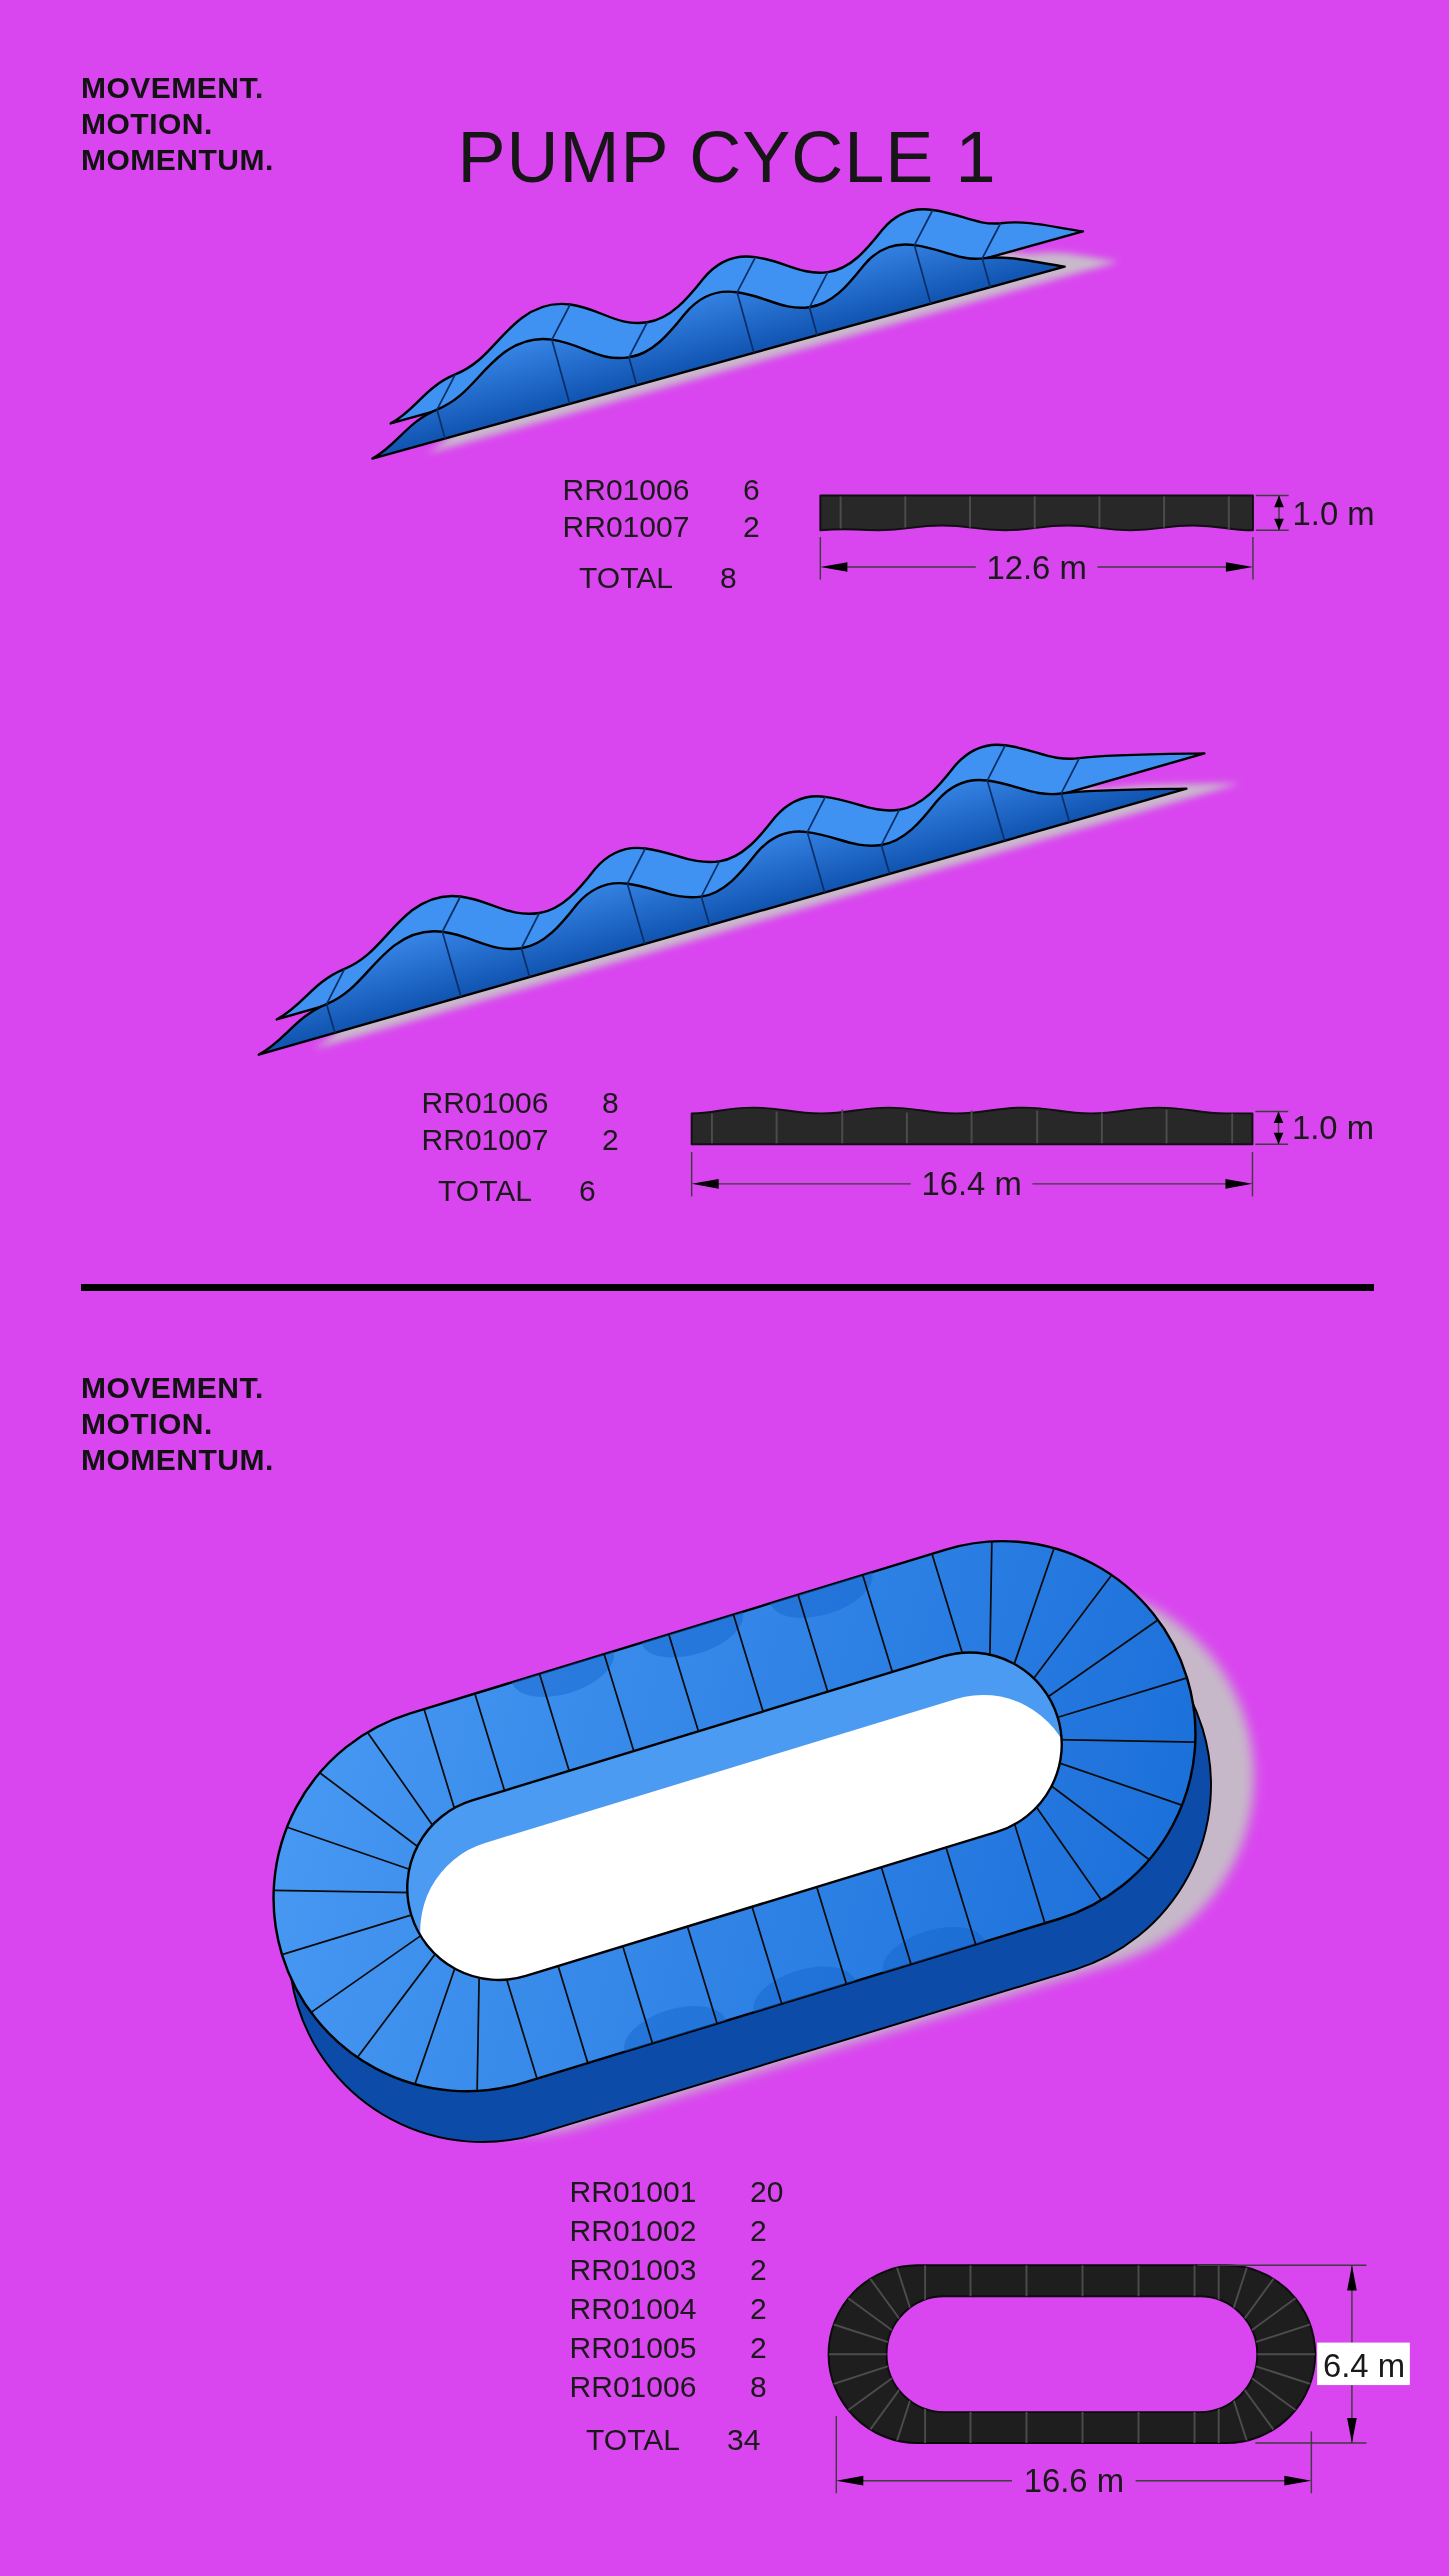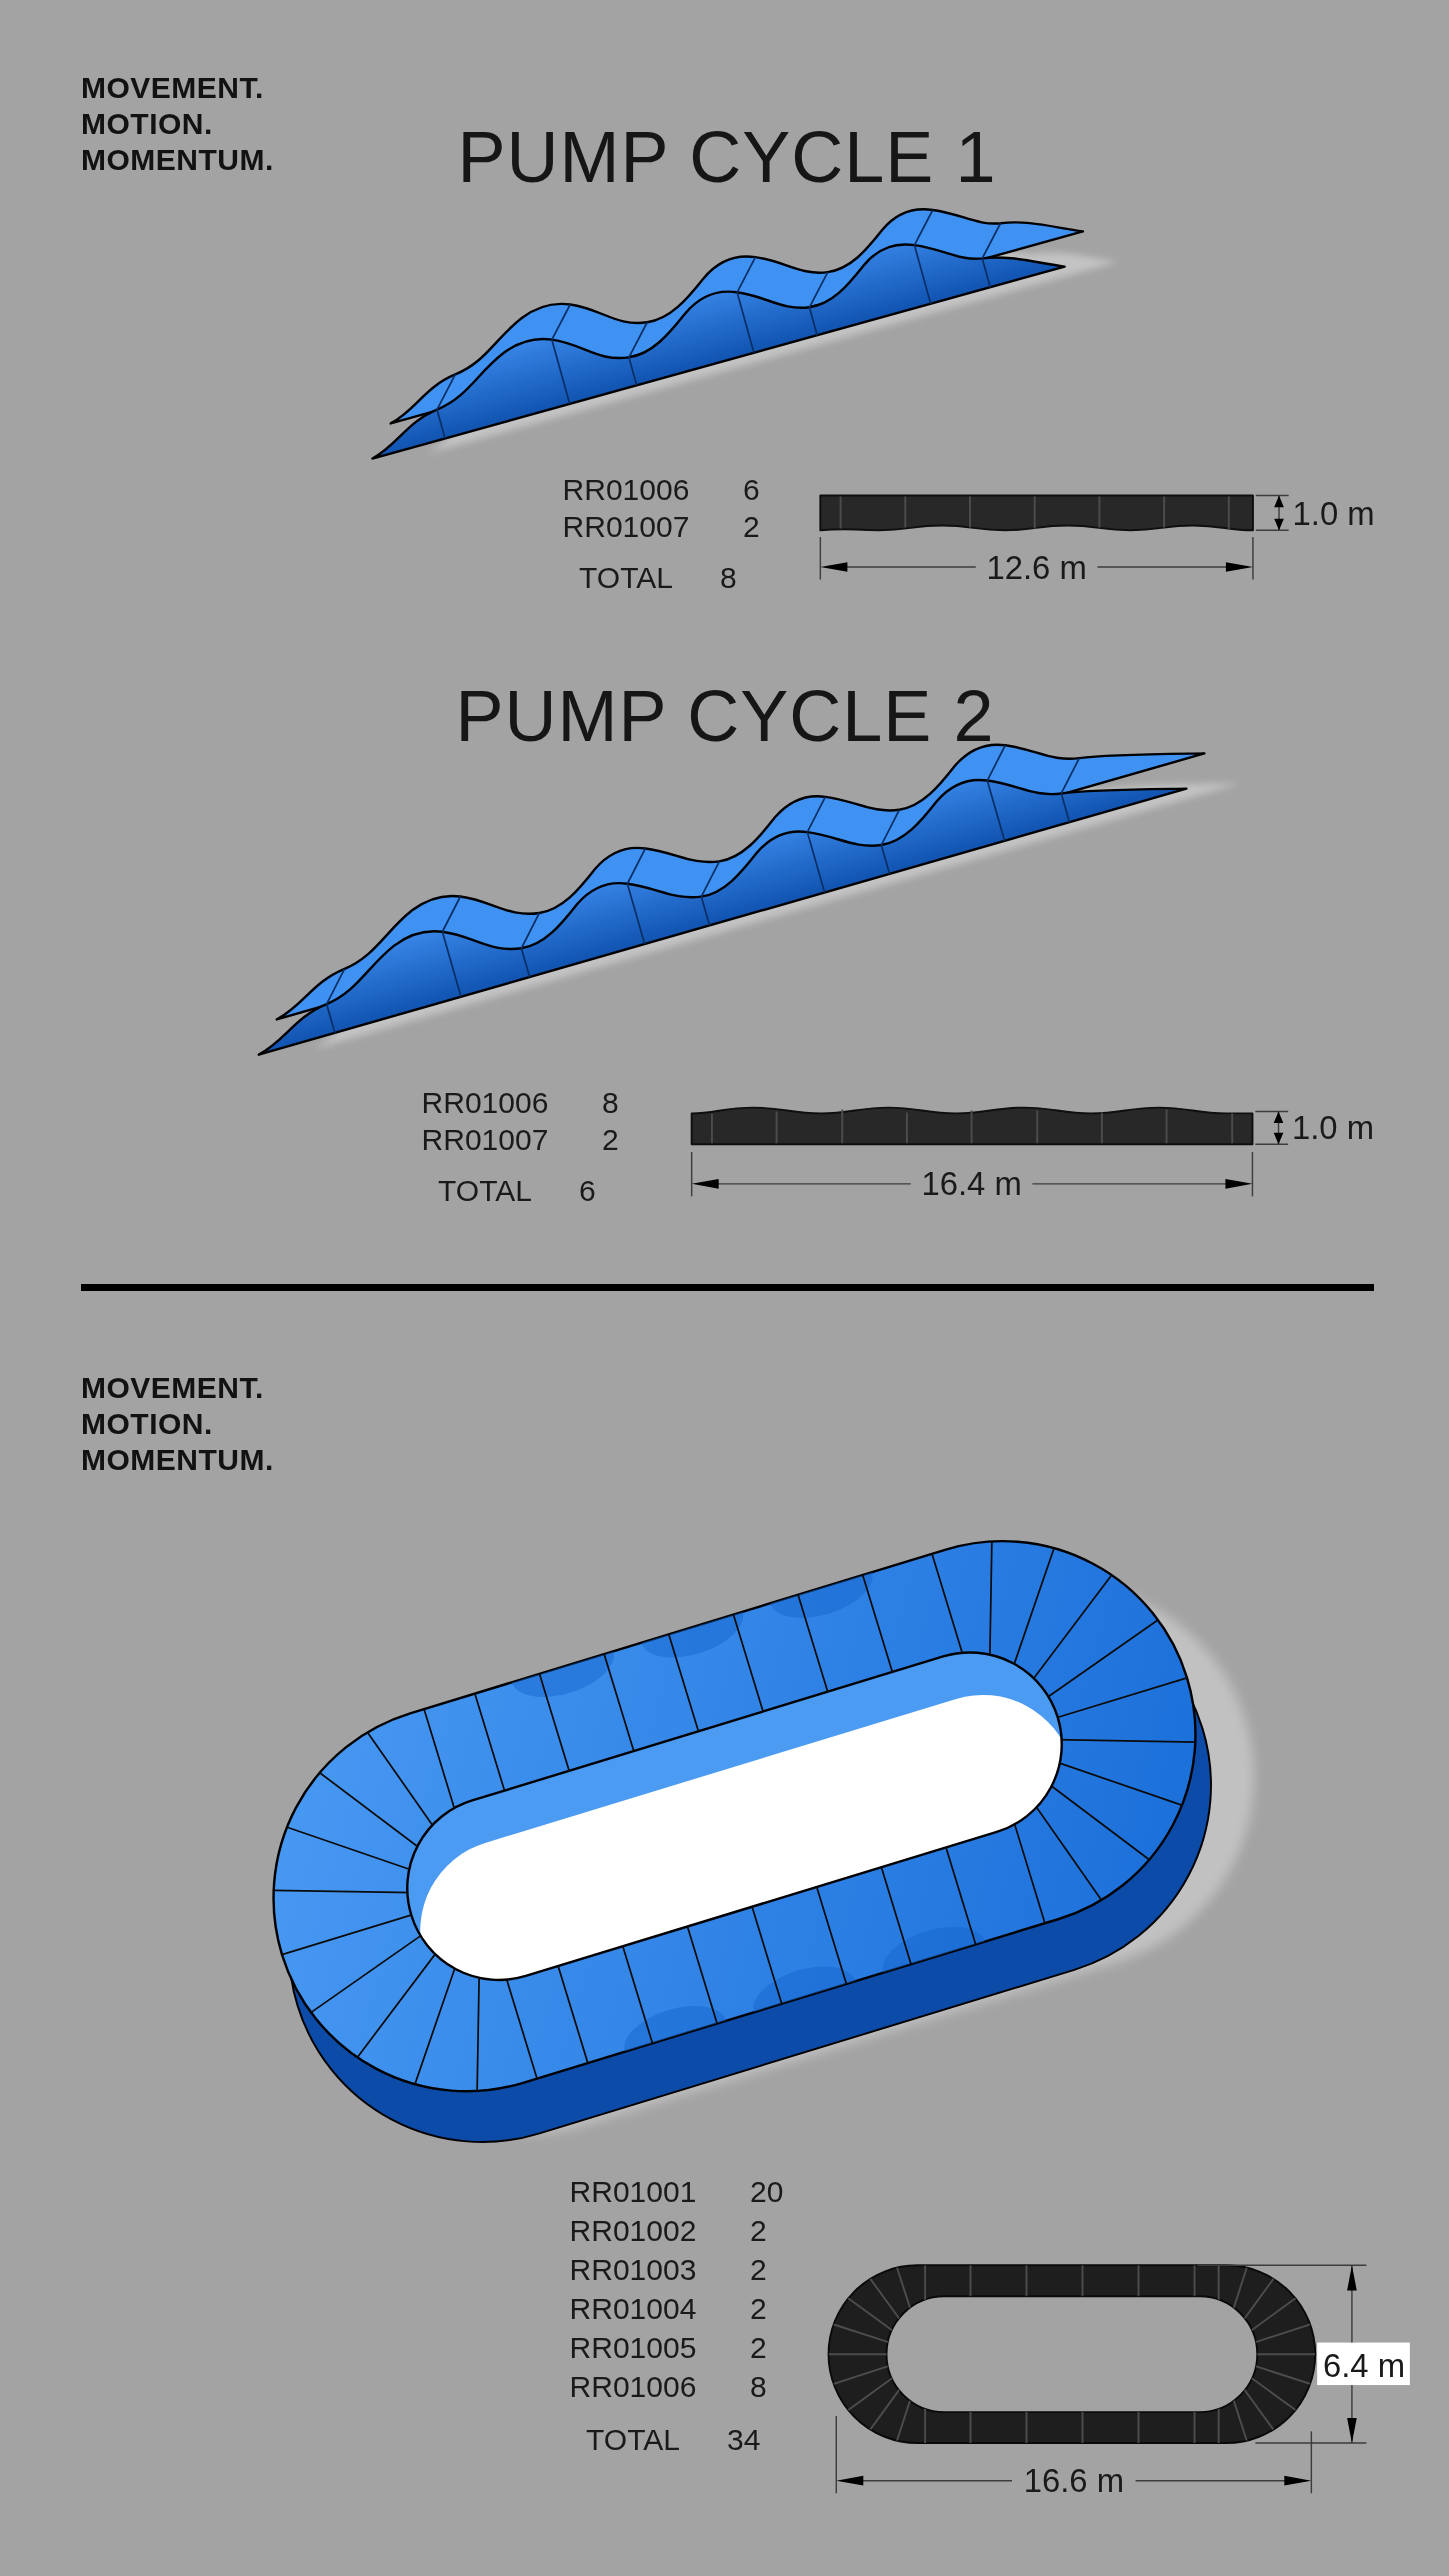--- a/index.html
+++ b/index.html
@@ -1,16 +1,16 @@
 <!DOCTYPE html>
 <html><head>
 <meta charset="utf-8">
 <style>
   html,body{margin:0;padding:0;background:#fff;}
-  .page{position:relative;width:1449px;height:2576px;background:#a3a3a3;overflow:hidden;
+  .page{position:relative;width:1449px;height:2576px;background:#d946ef;overflow:hidden;
         font-family:"Liberation Sans",sans-serif;color:#1a1a1a;}
   .brand{position:absolute;left:81px;font-weight:700;font-size:30px;line-height:36px;
          letter-spacing:0.5px;color:#121212;white-space:pre-line;}
   .title{position:absolute;transform:translateX(-50%);font-size:72px;line-height:56px;
          letter-spacing:1px;color:#161616;white-space:nowrap;font-weight:400;}
   .parts{position:absolute;font-size:30px;color:#1a1a1a;}
   .prow{display:grid;grid-template-columns:164px auto;column-gap:35px;line-height:37px;}
   .parts.wide .prow{line-height:39px;}
   .plabel{text-align:center;}
   .prow.total{margin-top:13.5px;gap:12px;}
@@ -75,21 +75,20 @@
     <g stroke="#3d3d3d" stroke-width="1.5">
       <line x1="849" y1="556" x2="849" y2="600"></line>
         <line x1="1297" y1="556" x2="1297" y2="600"></line>
       <line x1="855" y1="587" x2="1010" y2="587"></line>
         <line x1="1136" y1="587" x2="1291" y2="587"></line>
     </g>
     <path fill="#000" d="M 849 587 l 28 -5 v 10 Z M 1297 587 l -28 -5 v 10 Z"></path>
     <text x="1073" y="599" text-anchor="middle">12.6 m</text>
   </svg>
 
-  <div class="title" style="left:725px;top:688px;">PUMP CYCLE 2</div>
 
   <svg style="left:227px;top:715px;" width="1044" height="386" viewBox="0 0 1080 400">
     <defs>
       <linearGradient id="sideGrad2" x1="0" y1="-85" x2="0" y2="5" gradientUnits="userSpaceOnUse">
         <stop offset="0" stop-color="#3c8cee"></stop>
           <stop offset="1" stop-color="#0e50ad"></stop>
       </linearGradient>
       <filter id="soft2" x="-20%" y="-40%" width="140%" height="200%">
           <feGaussianBlur stdDeviation="4"></feGaussianBlur>
         </filter>

